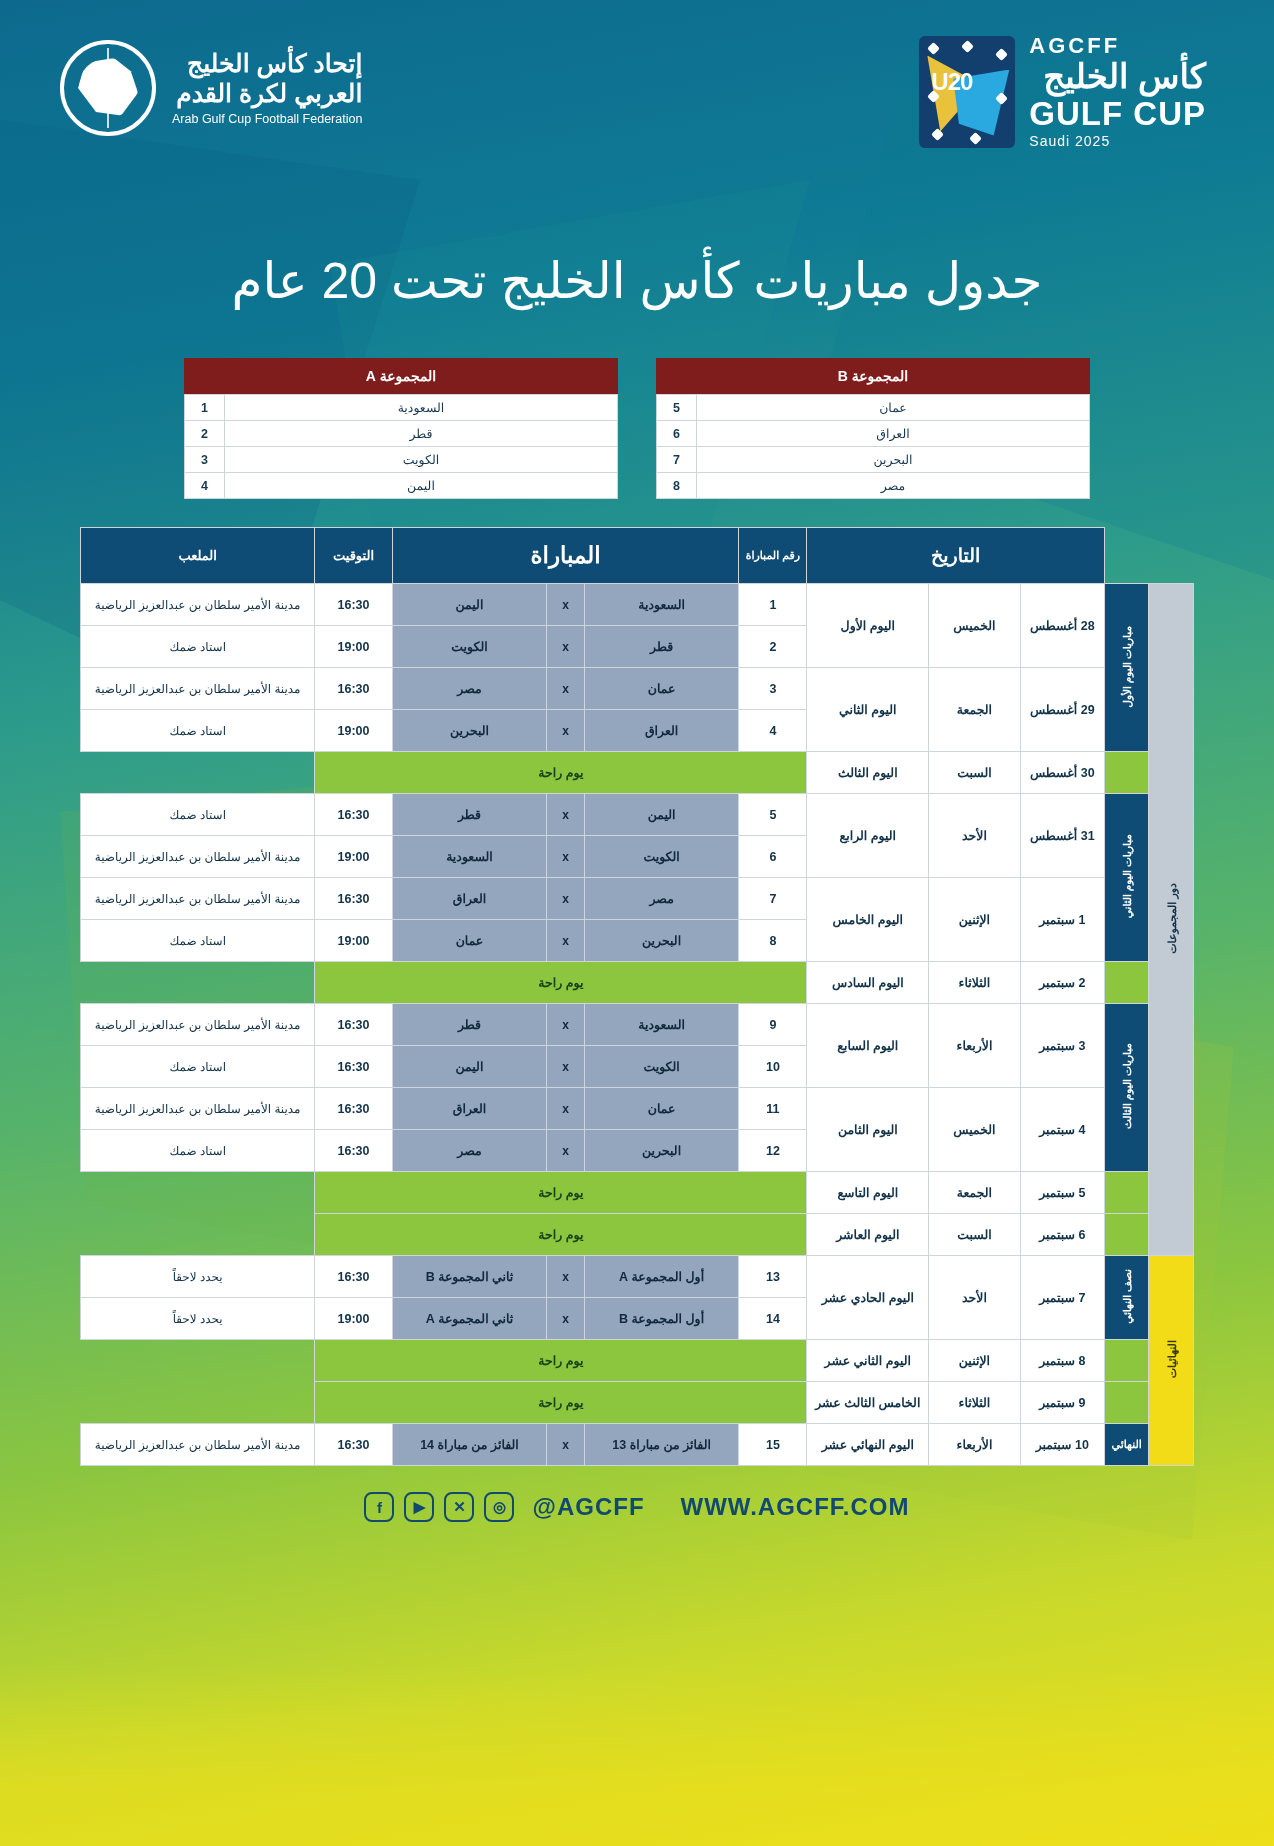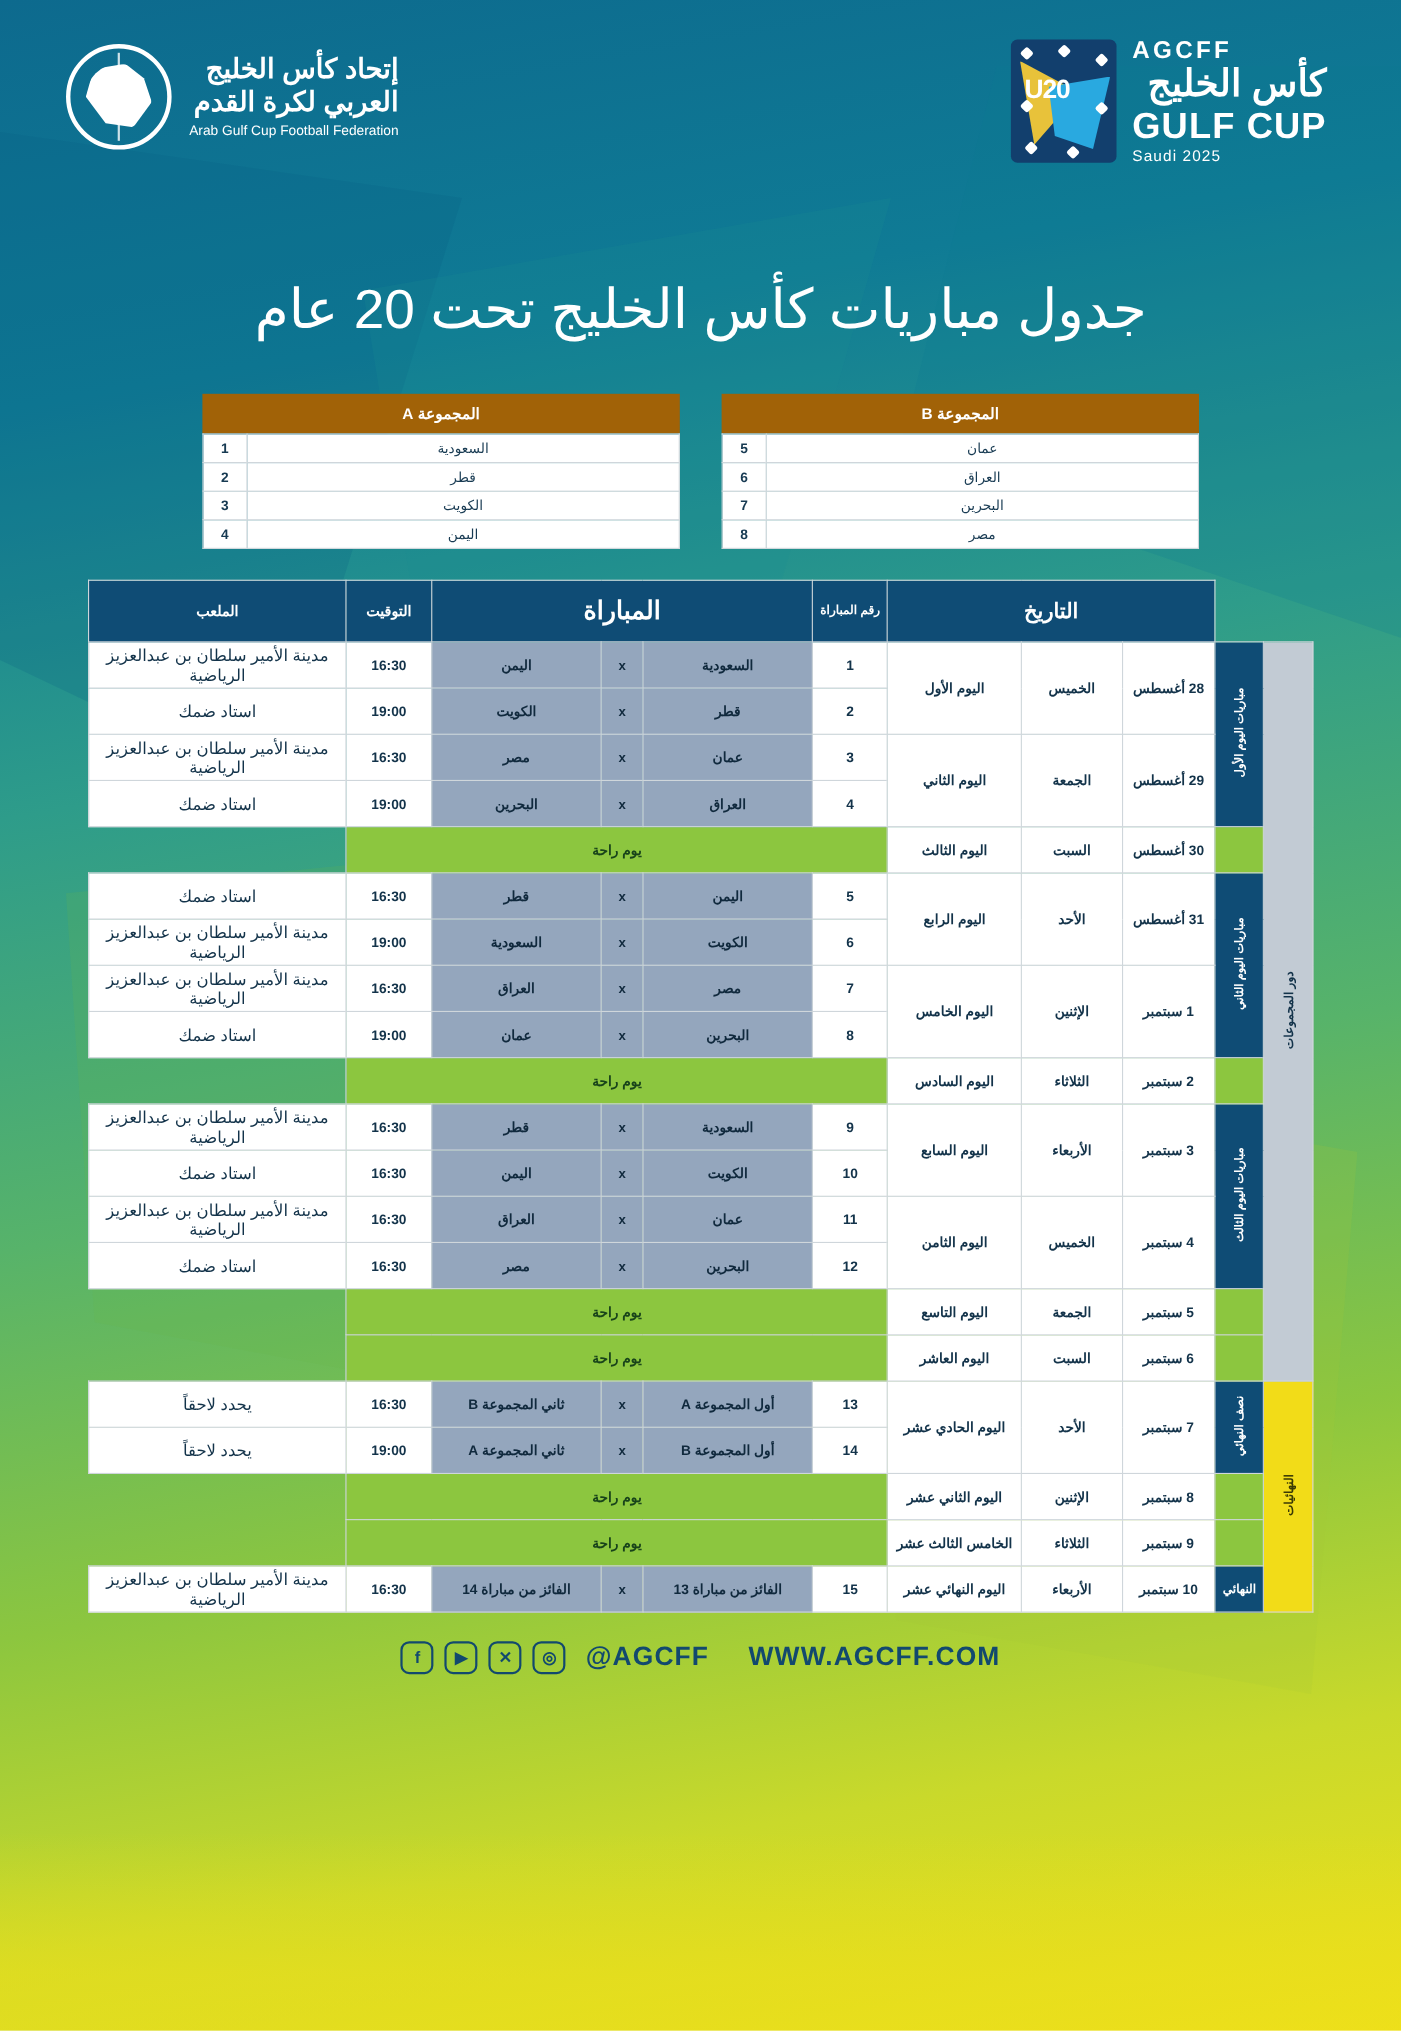--- a/index.html
+++ b/index.html
@@ -56,21 +56,21 @@
   .globe::before { content:""; position:absolute; inset: 14px; border-radius:50%; background:#fff;
      clip-path: polygon(12% 8%, 60% 0, 88% 22%, 100% 58%, 72% 96%, 30% 90%, 0 50%); }
   .globe .seam { position:absolute; left:50%; top:4px; bottom:4px; width:2px; background:#fff; transform: translateX(-50%); opacity:.8;}
 
   
   .title { text-align: center; color: #fff; font-size: 50px; font-weight: normal; margin-top: 62px; letter-spacing: 0px; }
 
   
   .groups { display: flex; justify-content: center; gap: 38px; margin-top: 48px; }
   .group { width: 434px; }
-  .group-head { background: #a16207; color: #fff; text-align: center; font-size: 14px; font-weight: bold; padding: 10px 0; }
+  .group-head { background: #7f1d1d; color: #fff; text-align: center; font-size: 14px; font-weight: bold; padding: 10px 0; }
   .group table { width: 100%; border-collapse: collapse; }
   .group td { background: #fff; border: 1px solid #cfd6db; height: 26px; font-size: 12.5px; color: #173a52; }
   .group td.name { text-align: center; }
   .group td.num { width: 40px; text-align: center; font-weight: bold; }
 
   
   .sched-wrap { margin: 28px 80px 0 80px; }
   table.sched { width: 100%; border-collapse: collapse; table-layout: fixed; }
   table.sched th, table.sched td { border: 1px solid #cfd6db; }
   thead th { background: #0f4c75; color: #fff; font-weight: bold; padding: 14px 0; }
@@ -90,21 +90,21 @@
   col.c-team2 { width: 132px; }
   col.c-time  { width: 66px; }
   col.c-venue { width: 200px; }
 
   td { font-size: 12.5px; color: #13334a; background: #fff; height: 42px; text-align: center; }
   td.date, td.dayname, td.daynum { font-weight: bold; background: #fff; }
   td.mnum { font-weight: bold; background: #fff; }
   td.team { background: #94a6bd; color: #10293d; font-weight: bold; }
   td.xcell { background: #94a6bd; color: #10293d; font-weight: bold; font-size: 12px; }
   td.time { font-weight: bold; }
-  td.venue { font-size: 15px; }
+  td.venue { font-size: 12px; }
   td.rest { background: #8cc63f; color: #18431a; font-weight: bold; }
   td.restblank { background: #8cc63f; }
   td.phase { background: #0f4c75; color: #fff; font-weight: bold; font-size: 10.5px; }
   td.phase span { display: inline-block; writing-mode: vertical-rl; transform: rotate(180deg); white-space: nowrap; }
   td.phase-final { background: #0f4c75; color: #fff; font-weight: bold; font-size: 11px; }
   td.outer { background: #c2cbd4; }
   td.outer-yellow { background: #f2dc18; }
   td.outer-yellow span { display:inline-block; writing-mode: vertical-rl; transform: rotate(180deg); color:#3a3a05; font-weight:bold; font-size: 11px;}
   td.outer span { display:inline-block; writing-mode: vertical-rl; transform: rotate(180deg); color:#13334a; font-weight:bold; font-size: 11px;}
 

